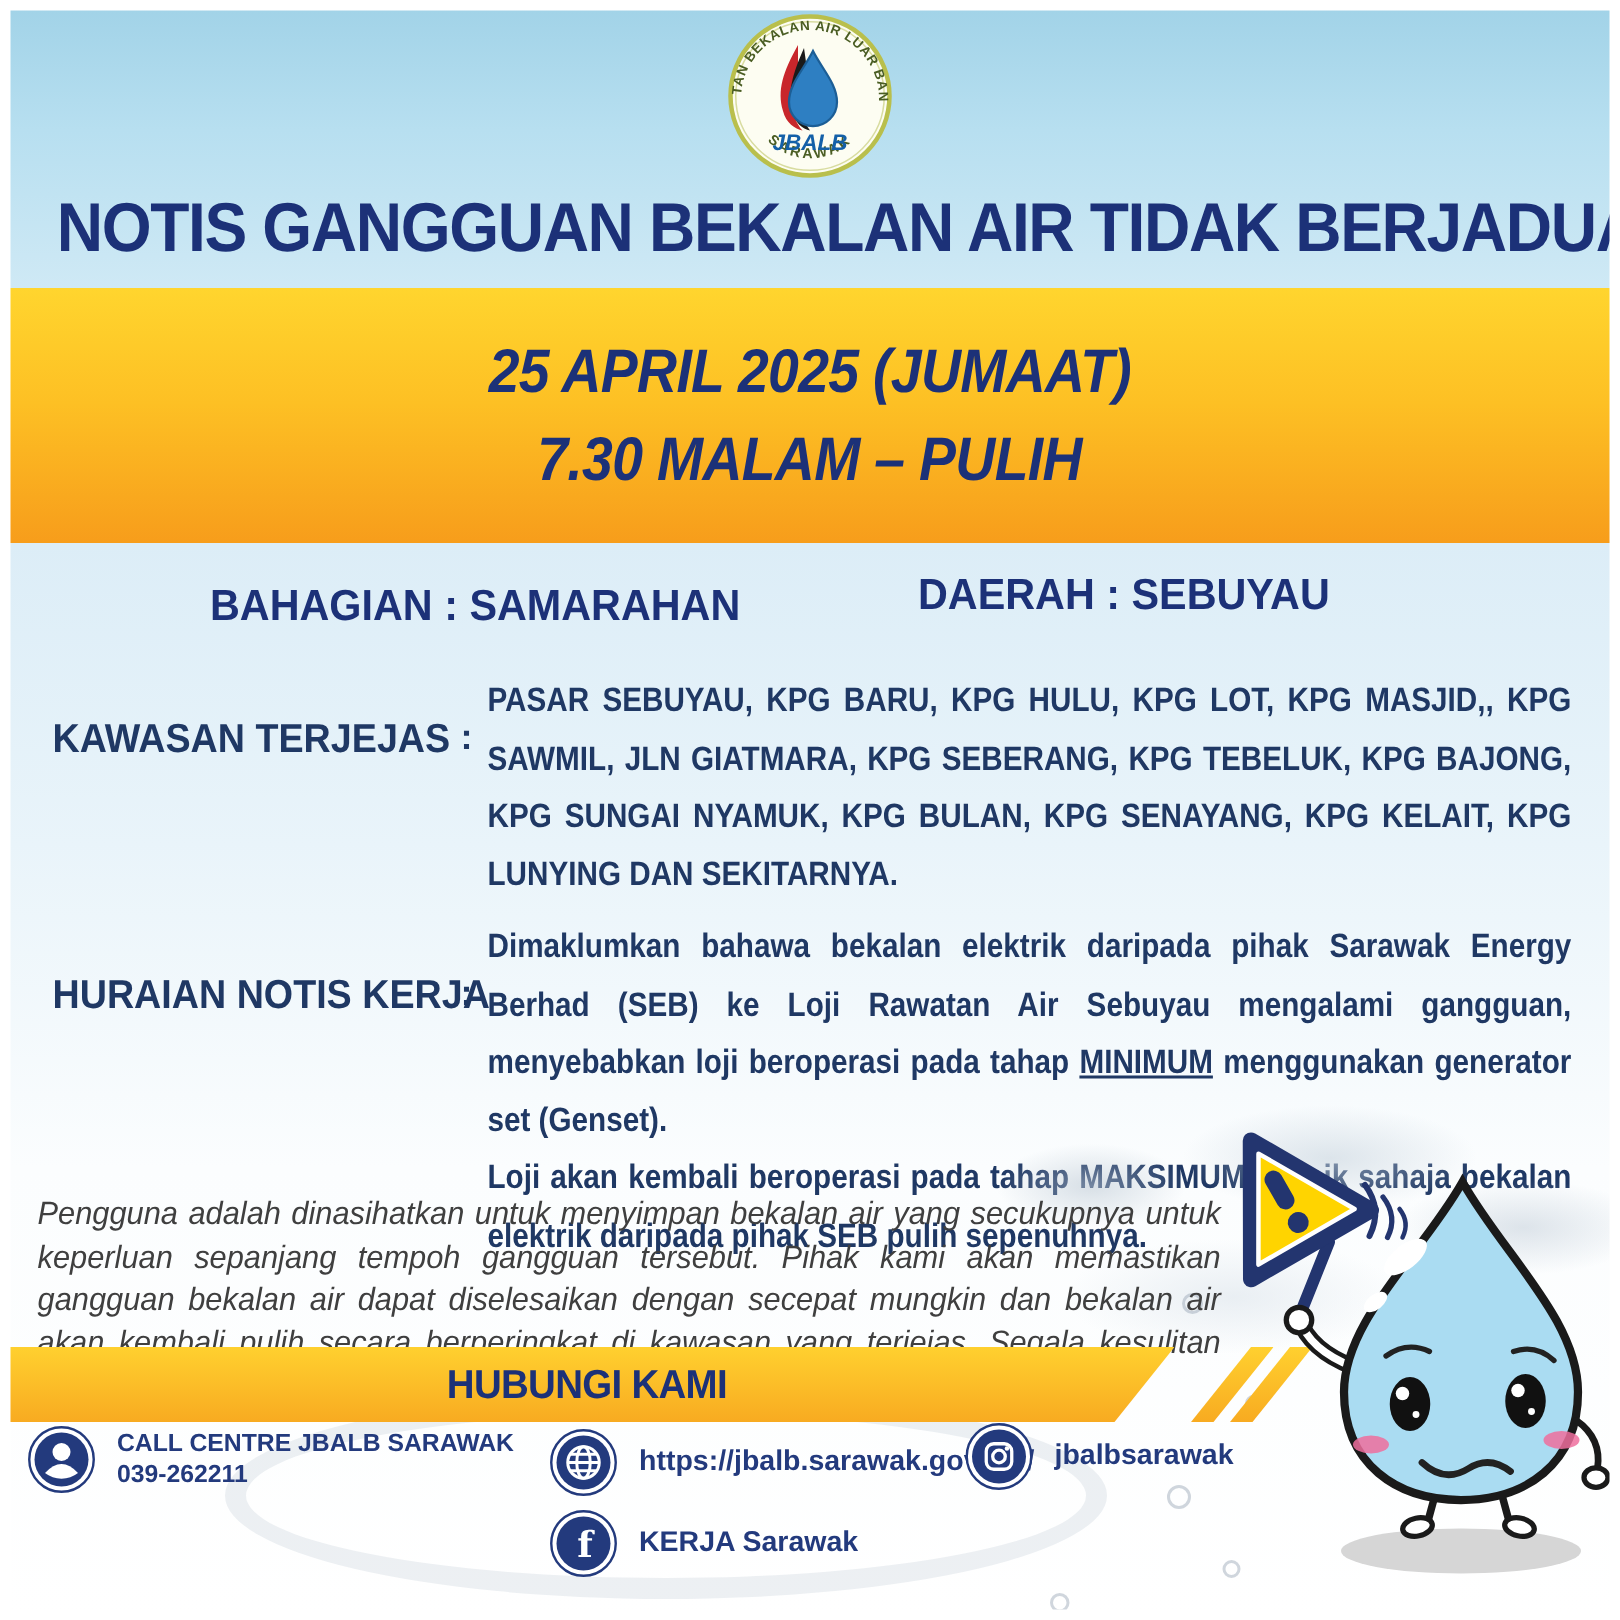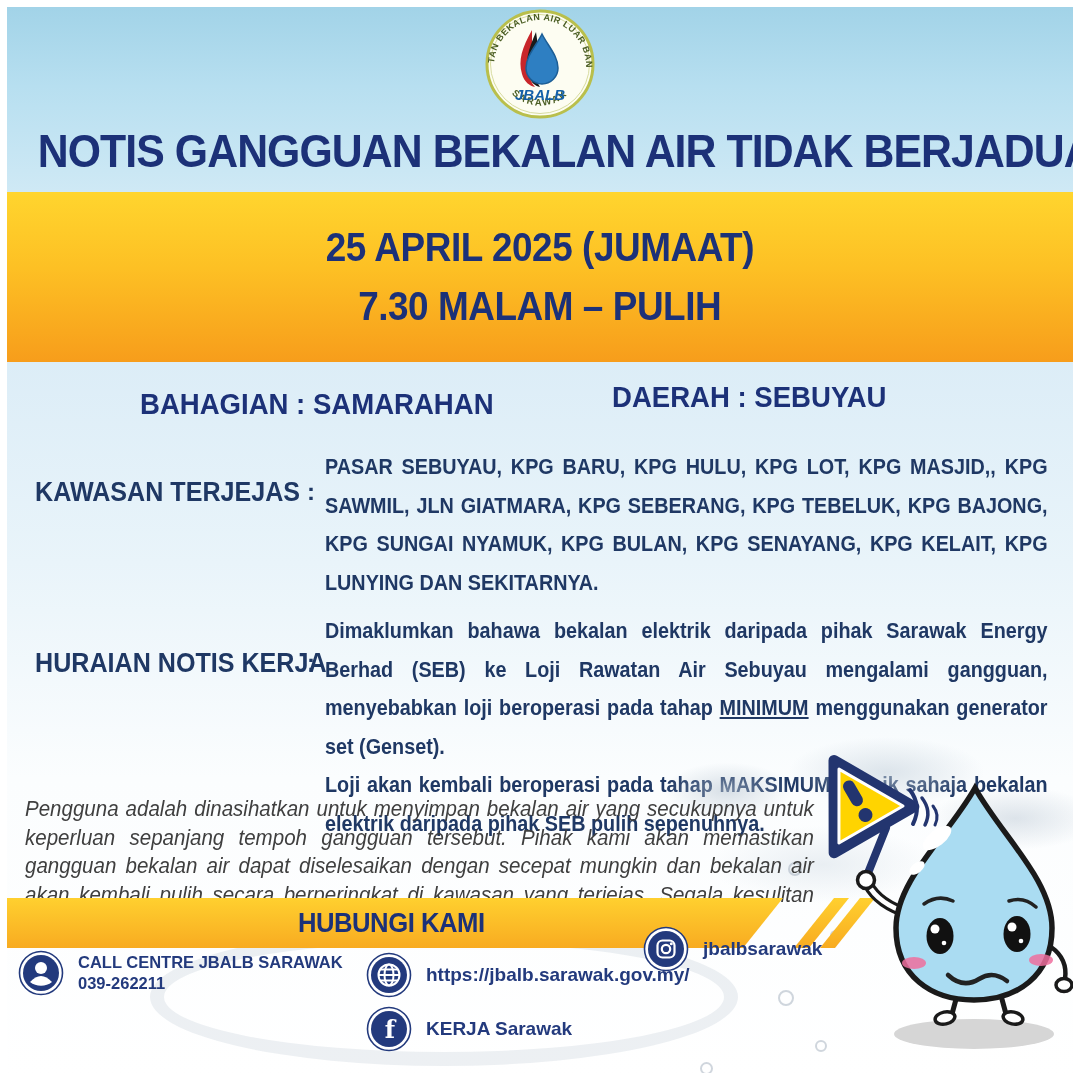--- a/index.html
+++ b/index.html
@@ -9,21 +9,21 @@
     margin:0 auto;
   }
   
   .top-band {
     position:absolute; left:0; top:0; width:1080px; height:192px;
     background:linear-gradient(180deg,#a0d2e7 0%, #b7dff0 45%, #cfe9f5 100%);
   }
   .date-band {
     position:absolute; left:0; top:192px; width:1080px; height:170px;
     background:linear-gradient(180deg,#ffd52e 0%, #fdc024 45%, #f79d1b 100%);
-    display:flex; flex-direction:column; align-items:center; justify-content:center; gap:12px;
+    display:flex; flex-direction:column; align-items:center; justify-content:center; gap:12px;font-style:italic;
   }
   .content-bg {
     position:absolute; left:0; top:362px; width:1080px; height:718px;
     background:linear-gradient(180deg,#dcedf7 0%, #e9f4fa 28%, #fbfdfe 58%, #ffffff 100%);
   }
   .border-overlay { position:absolute; inset:0; border:7px solid #ffffff; pointer-events:none; z-index:60; }
 
   
   .logo { position:absolute; left:50%; top:8px; transform:translateX(-50%); z-index:5; }
 
@@ -197,21 +197,21 @@
 
   <div class="contact-item" style="left:366px; top:1006px;">
     <svg class="c-icon" width="46" height="46" viewBox="0 0 46 46">
       <circle cx="23" cy="23" r="21.5" fill="#ffffff" stroke="#233a7d" stroke-width="1.6"></circle>
       <circle cx="23" cy="23" r="18" fill="#233a7d"></circle>
       <text x="24" y="32" text-anchor="middle" font-size="24" font-weight="bold" fill="#ffffff" font-family="DejaVu Serif, serif">f</text>
     </svg>
     <div class="c-text c-single">KERJA Sarawak</div>
   </div>
 
-  <div class="contact-item" style="left:643px; top:926px;">
+  <div class="contact-item" style="left:643px; top:948px;">
     <svg class="c-icon" width="46" height="46" viewBox="0 0 46 46">
       <circle cx="23" cy="23" r="21.5" fill="#ffffff" stroke="#233a7d" stroke-width="1.6"></circle>
       <circle cx="23" cy="23" r="18" fill="#233a7d"></circle>
       <rect x="14.5" y="14.5" width="17" height="17" rx="5" fill="none" stroke="#ffffff" stroke-width="2.2"></rect>
       <circle cx="23" cy="23" r="4.2" fill="none" stroke="#ffffff" stroke-width="2.2"></circle>
       <circle cx="28.3" cy="17.7" r="1.5" fill="#ffffff"></circle>
     </svg>
     <div class="c-text c-single">jbalbsarawak</div>
   </div>
 

